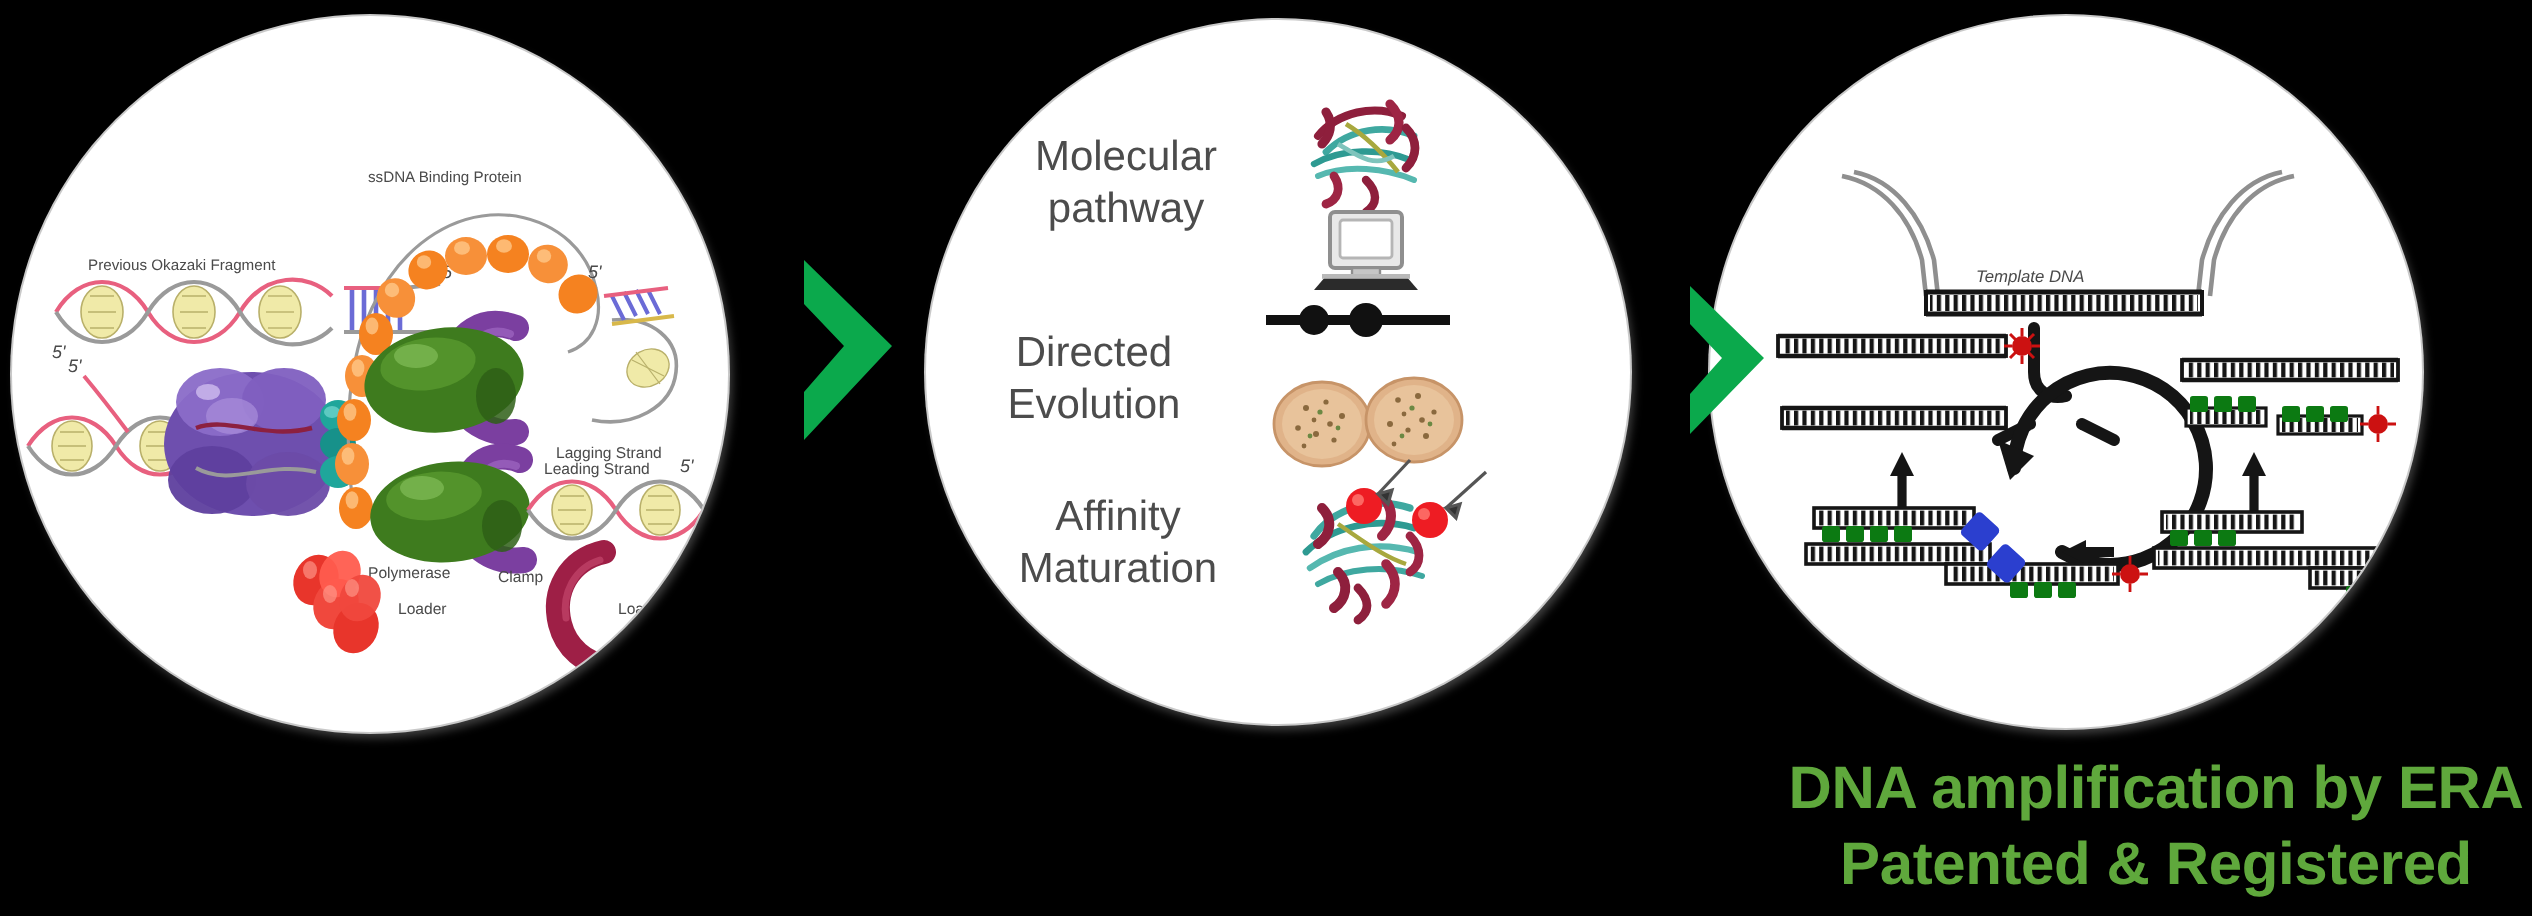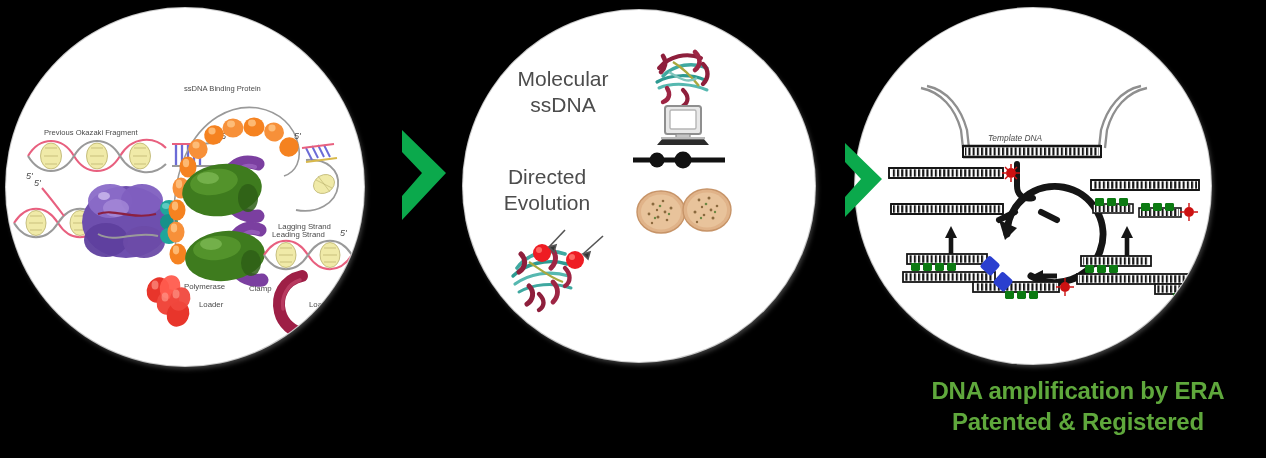--- a/index.html
+++ b/index.html
@@ -32,21 +32,21 @@
   
   .caption {
     position: absolute;
     color: #5FA83C;
     font-weight: bold;
     text-align: center;
     line-height: 1.28;
     letter-spacing: -.2px;
   }
   #caption-left  { left: 0px;   top: 374px; width: 372px; font-size: 23px; }
-  #caption-right { left: 890px; top: 376px; width: 376px; font-size: 24px; }
+  #caption-right { left: 890px; top: 376px; width: 376px; font-size: 30px; }
 
   
   #mid-rows {
     position: absolute; left: 0; top: 0; width: 100%; height: 100%;
   }
   .mid-row {
     position: absolute;
     display: flex; align-items: center;
   }
   .mid-label {
@@ -268,21 +268,21 @@
       </g>
 
     </svg>
   </div>
 
   <div class="circle" id="circle-mid">
     <div id="mid-rows">
 
       <div class="mid-row" id="row-1">
         <div class="mid-label">Molecular
-ssDNA</div>
+pathway</div>
         <div class="mid-art">
           <svg width="86" height="108" viewBox="0 0 86 108">
 
             <g>
               <path d="M16,30 C26,18 44,14 58,20" fill="none" stroke="#8E1F3C" stroke-width="4" stroke-linecap="round"></path>
               <path d="M20,38 C32,26 50,24 64,30" fill="none" stroke="#3FA8A0" stroke-width="3.4" stroke-linecap="round"></path>
               <path d="M14,44 C28,36 48,36 62,42" fill="none" stroke="#2E9A92" stroke-width="3.2" stroke-linecap="round"></path>
               <path d="M16,50 C30,44 50,46 64,52" fill="none" stroke="#56B8B0" stroke-width="3" stroke-linecap="round"></path>
               <path d="M20,18 C24,24 22,30 18,34" fill="none" stroke="#8E1F3C" stroke-width="4.6" stroke-linecap="round"></path>
               <path d="M52,14 C58,20 58,27 52,32" fill="none" stroke="#9E2544" stroke-width="4.6" stroke-linecap="round"></path>
@@ -348,20 +348,22 @@
                 <circle cx="79" cy="64" r="1.3"></circle>
                   <circle cx="74" cy="78" r="1.2"></circle>
                   <circle cx="88" cy="72" r="1.2"></circle>
               </g>
             </g>
           </svg>
         </div>
       </div>
 
       <div class="mid-row" id="row-3">
+        <div class="mid-label">Affinity
+Maturation</div>
         <div class="mid-art">
           <svg width="112" height="96" viewBox="0 0 112 96">
             <g>
 
               <path d="M18,44 C28,30 48,24 66,30" fill="none" stroke="#3FA8A0" stroke-width="3.6" stroke-linecap="round"></path>
               <path d="M14,52 C26,40 48,34 68,40" fill="none" stroke="#2E9A92" stroke-width="3.4" stroke-linecap="round"></path>
               <path d="M16,60 C30,50 50,46 70,52" fill="none" stroke="#56B8B0" stroke-width="3.2" stroke-linecap="round"></path>
               <path d="M20,68 C34,60 54,58 72,64" fill="none" stroke="#3FA8A0" stroke-width="3" stroke-linecap="round"></path>
               <path d="M22,30 C28,36 26,44 20,48" fill="none" stroke="#8E1F3C" stroke-width="5" stroke-linecap="round"></path>
               <path d="M52,24 C58,30 58,38 52,44" fill="none" stroke="#9E2544" stroke-width="5" stroke-linecap="round"></path>

